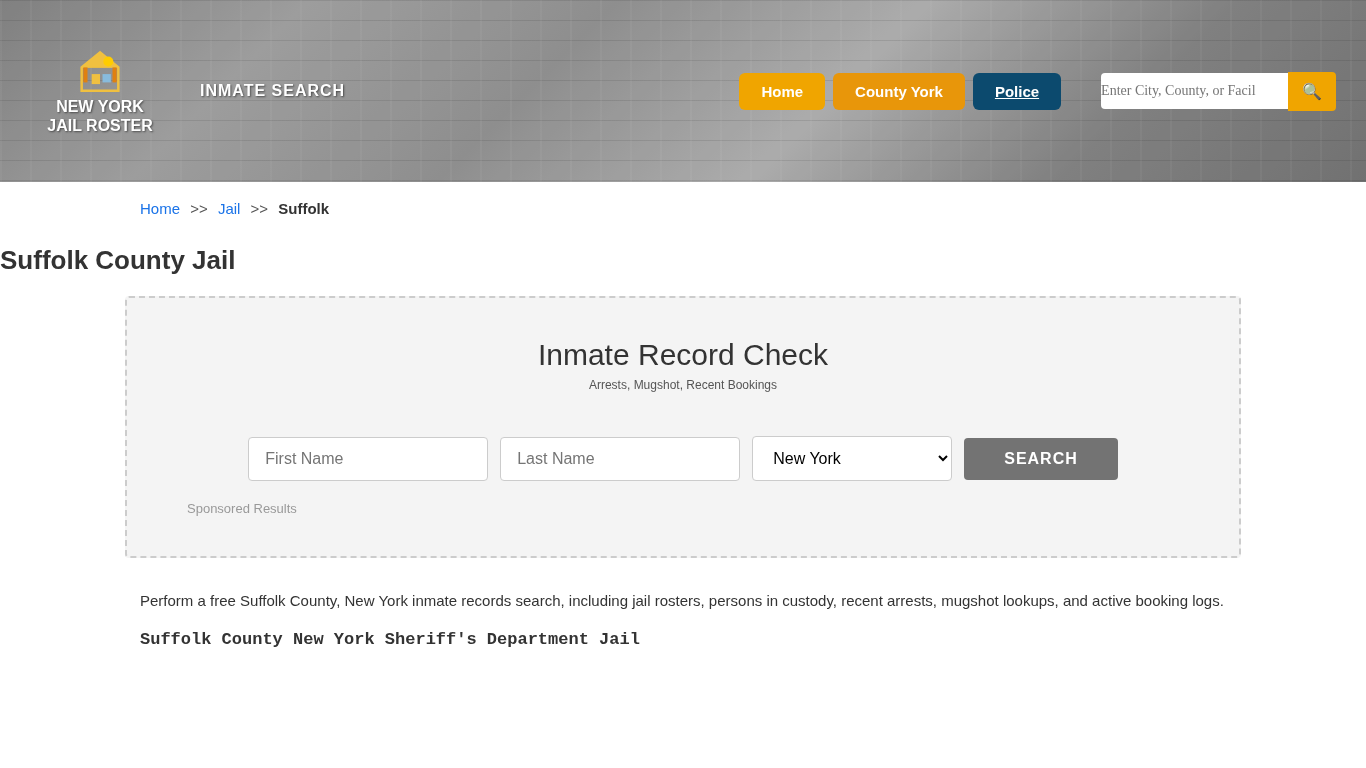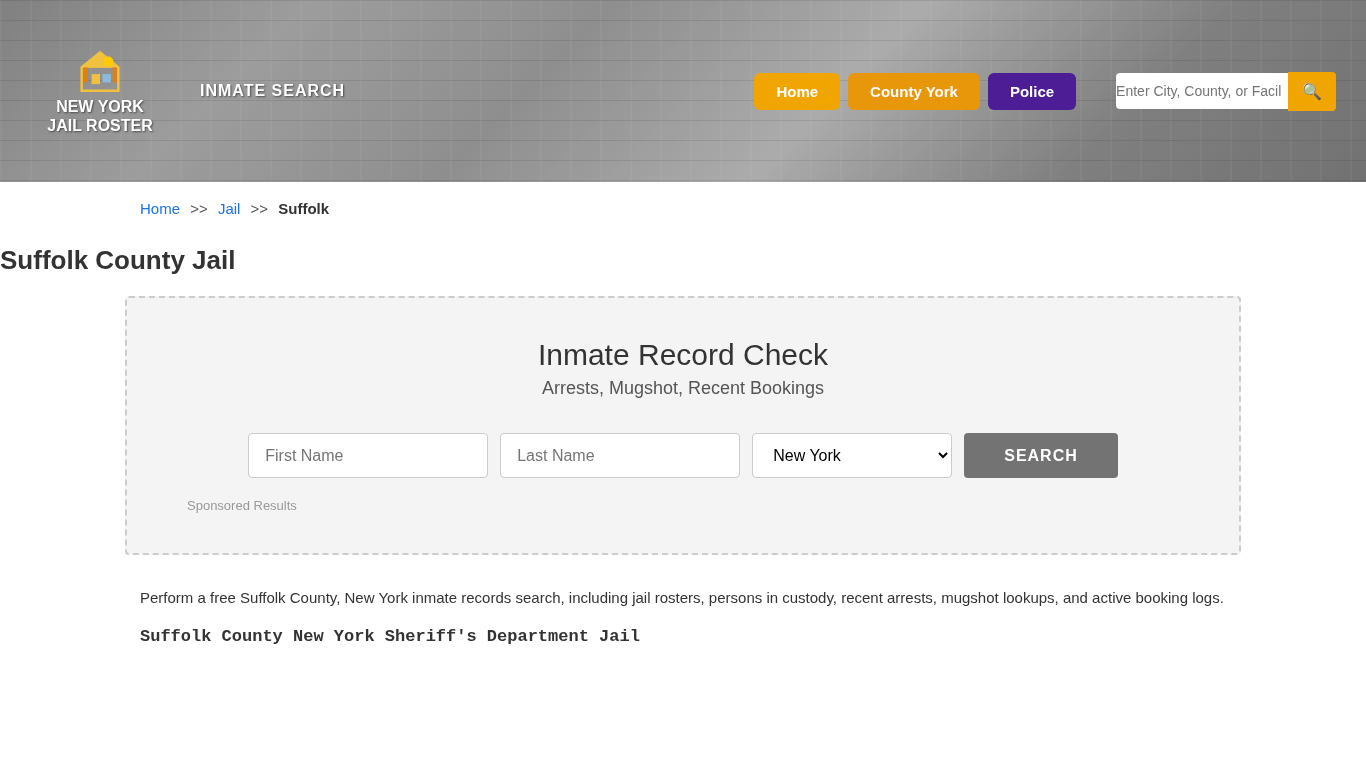--- a/index.html
+++ b/index.html
@@ -67,34 +67,35 @@
       padding: 10px 22px;
       border-radius: 6px;
       border: none;
       font-size: 15px;
       font-weight: 600;
       cursor: pointer;
       color: #fff;
     }
     .nav-btn-home { background: #f0a500; }
     .nav-btn-county-jails { background: #e8960a; }
-    .nav-btn-police { background: #4c1d95; }
+    .nav-btn-police { background: #0c4a6e; text-decoration: underline; }
     .search-bar {
       display: flex;
       align-items: center;
       gap: 0;
       margin-left: 10px;
     }
     .search-input-header {
       padding: 10px 0;
-      width: 172px;
+      width: 187px;
       border: none;
       border-radius: 4px 0 0 4px;
       font-size: 14px;
       outline: none;
+      font-family: Liberation Serif, serif;
     }
     .search-btn-header {
       background: #f0a500;
       border: none;
       padding: 10px 14px;
       border-radius: 0 4px 4px 0;
       cursor: pointer;
       color: #fff;
       font-size: 16px;
     }
@@ -137,27 +138,28 @@
     }
     .search-container-title {
       text-align: center;
       font-size: 30px;
       font-weight: normal;
       color: #333;
       margin-bottom: 6px;
     }
     .search-container-subtitle {
       text-align: center;
-      font-size: 18px;
+      font-size: 12px;
       color: #555;
-      margin-bottom: 34px;
+      margin-bottom: 44px;
     }
     .search-form {
       display: flex;
       gap: 12px;
+      align-items: center;
       justify-content: center;
     }
     .search-form input[type="text"] {
       padding: 12px 16px;
       font-size: 16px;
       border: 1px solid #ccc;
       border-radius: 4px;
       width: 240px;
       outline: none;
       background: #fff;

